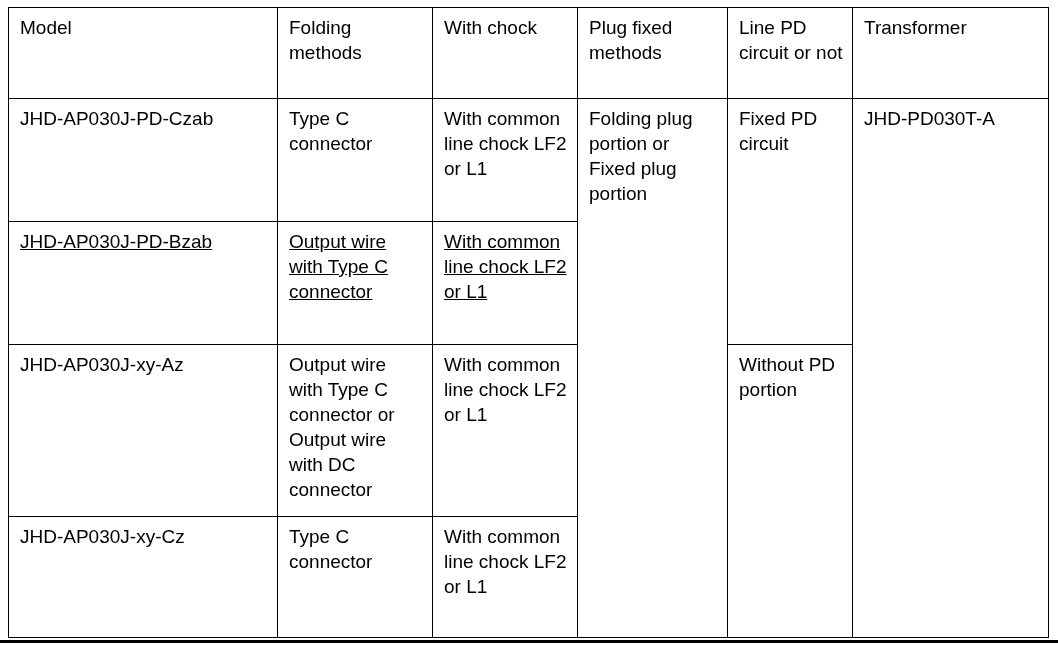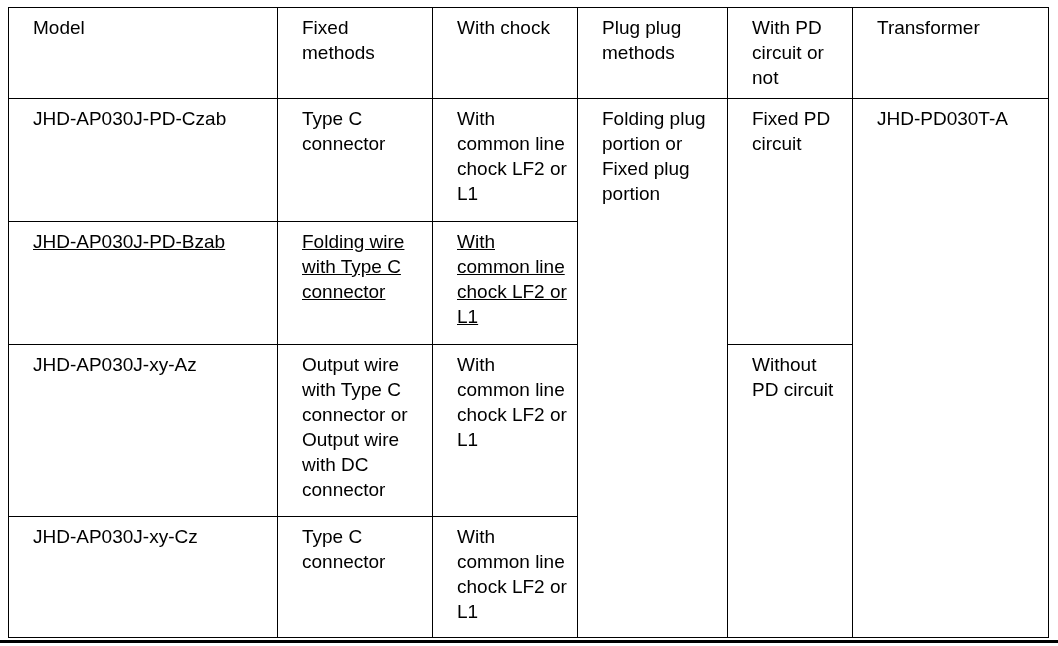--- a/index.html
+++ b/index.html
@@ -30,21 +30,21 @@
   }
 
   table.spec-table td,
   table.spec-table th {
     border: 1px solid #000000;
     vertical-align: top;
     text-align: left;
     font-weight: normal;
     font-size: 19px;
     line-height: 25px;
-    padding: 7px 8px 6px 24px;
+    padding: 7px 8px 6px 11px;
     color: #000000;
   }
 
   
   col.c-model       { width: 269px; }
   col.c-output      { width: 155px; }
   col.c-chock       { width: 145px; }
   col.c-plug        { width: 150px; }
   col.c-pd          { width: 125px; }
   col.c-transformer { width: 196px; }
@@ -74,46 +74,46 @@
       <col class="c-model">
       <col class="c-output">
       <col class="c-chock">
       <col class="c-plug">
       <col class="c-pd">
       <col class="c-transformer">
     </colgroup>
     <thead>
       <tr class="r-head">
         <th>Model</th>
-        <th>Fixed methods</th>
+        <th>Folding methods</th>
         <th>With chock</th>
-        <th>Plug plug methods</th>
-        <th>With PD circuit or not</th>
+        <th>Plug fixed methods</th>
+        <th>Line PD circuit or not</th>
         <th>Transformer</th>
       </tr>
     </thead>
     <tbody>
       <tr class="r-1">
         <td>JHD-AP030J-PD-Czab</td>
         <td>Type C connector</td>
         <td>With common line chock LF2 or L1</td>
         <td rowspan="4">Folding plug portion or Fixed plug portion</td>
         <td rowspan="2">Fixed PD circuit</td>
         <td rowspan="4">JHD-PD030T-A</td>
       </tr>
       <tr class="r-2">
         <td>JHD-AP030J-PD-Bzab</td>
-        <td>Folding wire with Type C connector</td>
+        <td>Output wire with Type C connector</td>
         <td>With common line chock LF2 or L1</td>
       </tr>
       <tr class="r-3">
         <td>JHD-AP030J-xy-Az</td>
         <td>Output wire with Type C connector or Output wire with DC connector</td>
         <td>With common line chock LF2 or L1</td>
-        <td rowspan="2">Without PD circuit</td>
+        <td rowspan="2">Without PD portion</td>
       </tr>
       <tr class="r-4">
         <td>JHD-AP030J-xy-Cz</td>
         <td>Type C connector</td>
         <td>With common line chock LF2 or L1</td>
       </tr>
     </tbody>
   </table>
 </div>
 

